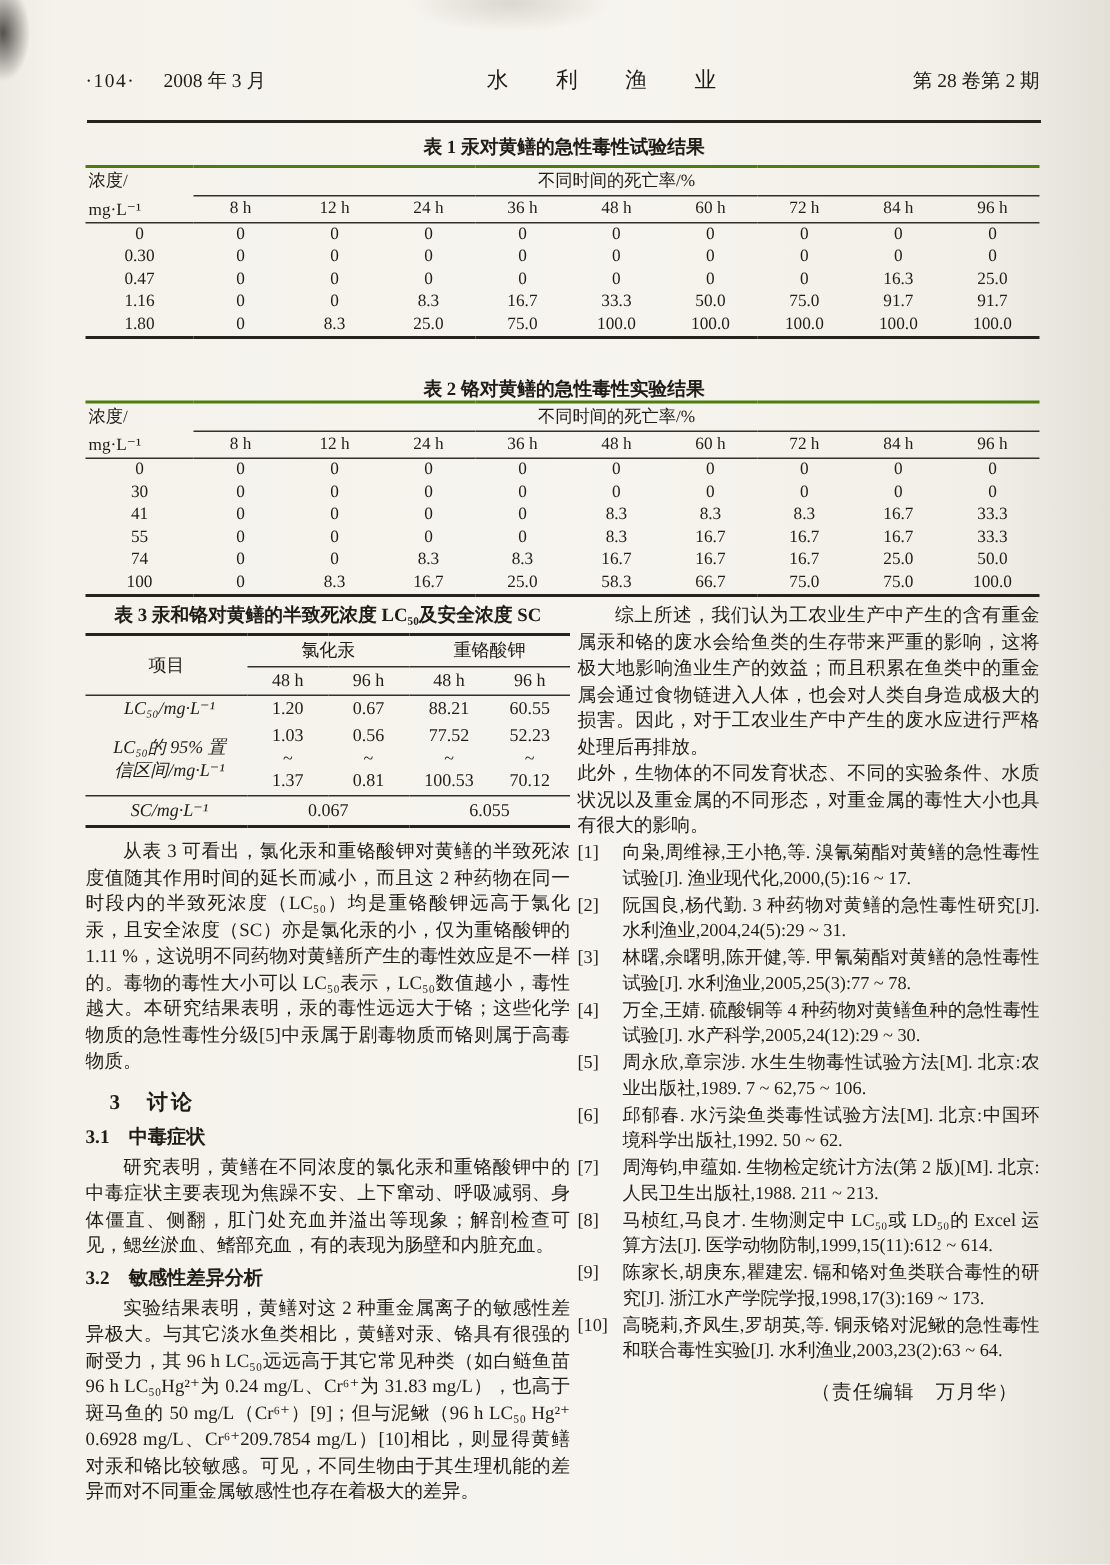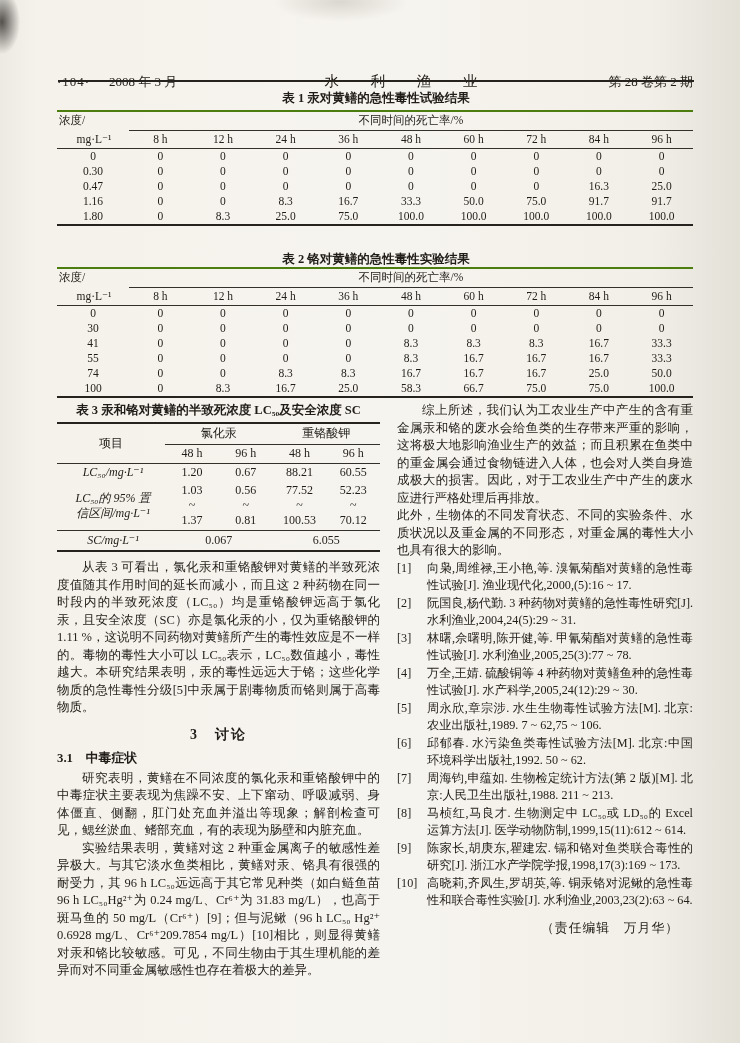--- a/index.html
+++ b/index.html
@@ -9,61 +9,61 @@
     font-family:"Liberation Serif","DejaVu Serif",serif;
     color:#201d18;
     background:
       radial-gradient(ellipse 26px 46px at 2px 22px, rgba(45,42,38,.8), rgba(45,42,38,0) 70%),
       radial-gradient(ellipse 90px 26px at 46% 2px, rgba(120,115,105,.22), rgba(120,115,105,0) 75%),
       linear-gradient(90deg,#eceae3 0%,#f4f2eb 5%,#f6f4ee 55%,#f2efe8 88%,#e3e0d8 100%);
   }
   .content { position:absolute; left:57px; width:636px; }
 
   
-  .hdr { top:72px; display:flex; align-items:baseline; font-size:13px; }
+  .hdr { top:44px; display:flex; align-items:baseline; font-size:13px; }
   .hdr .pageno { width:52px; letter-spacing:1px; }
   .hdr .date   { width:120px; }
   .hdr .journal{ flex:1; text-align:center; font-size:14.5px; letter-spacing:14px; text-indent:14px; }
   .hdr .issue  { width:120px; text-align:right; }
   .hdr-rule { top:80px; border-top:2.2px solid #26231e; }
 
   
   .tcap { text-align:center; font-weight:bold; font-size:12.5px; }
   .cap1 { top:90px; } .cap2 { top:251px; } 
 
   
   table { border-collapse:collapse; width:100%; font-size:11.5px; table-layout:fixed; }
   .bigtbl { position:absolute; left:57px; width:636px; }
   .tbl1 { top:110px; } .tbl2 { top:267px; }
   .bigtbl table { border-top:2px solid #4d7c0f; border-bottom:2px solid #26231e; }
   th, td { font-weight:normal; text-align:center; padding:1px 0 2px; }
   th.conc-top { text-align:left; padding-left:2px; }
   th.conc-bot { text-align:left; padding-left:2px; }
   th.span-h { border-bottom:1px solid #33302a; }
-  tr.subhead th { border-bottom:1px solid #33302a;text-align:center; }
+  tr.subhead th { border-bottom:1px solid #33302a; }
   .bigtbl col.c0 { width:72px; }
 
   
-  .cols { position:absolute; top:402px; left:57px; width:636px; display:flex; gap:17px; }
+  .cols { position:absolute; top:402px; left:57px; width:636px; display:flex; gap:5px; }
   .col-l { width:323px; }
   .col-r { flex:1; }
   .col-l p, .col-r p { font-size:12.5px; line-height:17.5px; text-align:justify; text-indent:2em; }
 
   
   .t3cap { margin-bottom:3px; }
   .t3 table { border-top:2px solid #26231e; border-bottom:2px solid #26231e; font-size:12px; }
   .t3 col.lblcol { width:108px; }
   .t3 th.grp { border-bottom:1px solid #33302a; }
   .t3 th.item { border-bottom:1px solid #33302a; }
   .t3 .pre { white-space:pre-line; line-height:1.25; }
   .t3 td.lbl { text-align:center; padding-left:4px;font-style:italic; }
   .t3 tr.scrow td { border-top:1px solid #33302a; padding-top:2px; }
   .t3 { margin-bottom:7px; }
 
-  .h-sec  { font-size:14px; font-weight:bold; margin:9px 4px 6px; letter-spacing:2px;text-align:center; }
+  .h-sec  { font-size:14px; font-weight:bold; margin:9px 16px 6px; letter-spacing:2px; }
   .h-sub  { font-size:12.8px; font-weight:bold; margin:4px 0 3px; }
 
   .col-r .refs-title { text-align:center; font-weight:bold; font-size:12.8px; margin:6px 0 3px; }
   .ref { display:flex; font-size:12.2px; line-height:17.5px; }
   .ref .no { width:30px; flex:0 0 30px; }
   .ref .txt { flex:1; text-align:justify; }
   .editor { text-align:right; font-size:12.8px; margin-top:10px; padding-right:14px; letter-spacing:1px; }
 
   .abs { position:absolute; left:58px; width:636px; }
 </style>
@@ -342,20 +342,21 @@
             <td colspan="2">6.055</td>
           </tr>
         </tbody>
       </table>
     </div>
 
     <p>从表 3 可看出，氯化汞和重铬酸钾对黄鳝的半致死浓度值随其作用时间的延长而减小，而且这 2 种药物在同一时段内的半致死浓度（LC₅₀）均是重铬酸钾远高于氯化汞，且安全浓度（SC）亦是氯化汞的小，仅为重铬酸钾的 1.11 %，这说明不同药物对黄鳝所产生的毒性效应是不一样的。毒物的毒性大小可以 LC₅₀表示，LC₅₀数值越小，毒性越大。本研究结果表明，汞的毒性远远大于铬；这些化学物质的急性毒性分级[5]中汞属于剧毒物质而铬则属于高毒物质。</p>
     <div class="h-sec">3　讨论</div>
     <div class="h-sub">3.1　中毒症状</div>
     <p>研究表明，黄鳝在不同浓度的氯化汞和重铬酸钾中的中毒症状主要表现为焦躁不安、上下窜动、呼吸减弱、身体僵直、侧翻，肛门处充血并溢出等现象；解剖检查可见，鳃丝淤血、鳍部充血，有的表现为肠壁和内脏充血。</p>
+    <div class="h-sub">3.2　敏感性差异分析</div>
     <p>实验结果表明，黄鳝对这 2 种重金属离子的敏感性差异极大。与其它淡水鱼类相比，黄鳝对汞、铬具有很强的耐受力，其 96 h LC₅₀远远高于其它常见种类（如白鲢鱼苗 96 h LC₅₀Hg²⁺为 0.24 mg/L、Cr⁶⁺为 31.83 mg/L），也高于斑马鱼的 50 mg/L（Cr⁶⁺）[9]；但与泥鳅（96 h LC₅₀ Hg²⁺ 0.6928 mg/L、Cr⁶⁺209.7854 mg/L）[10]相比，则显得黄鳝对汞和铬比较敏感。可见，不同生物由于其生理机能的差异而对不同重金属敏感性也存在着极大的差异。</p>
   </div>
 
   <div class="col-r">
     <p>综上所述，我们认为工农业生产中产生的含有重金属汞和铬的废水会给鱼类的生存带来严重的影响，这将极大地影响渔业生产的效益；而且积累在鱼类中的重金属会通过食物链进入人体，也会对人类自身造成极大的损害。因此，对于工农业生产中产生的废水应进行严格处理后再排放。</p>
     <p style="text-indent:0;">此外，生物体的不同发育状态、不同的实验条件、水质状况以及重金属的不同形态，对重金属的毒性大小也具有很大的影响。</p>
     <div>
         <div class="ref">
           <span class="no">[1]</span>
           <span class="txt">向枭,周维禄,王小艳,等. 溴氰菊酯对黄鳝的急性毒性试验[J]. 渔业现代化,2000,(5):16 ~ 17.</span>

